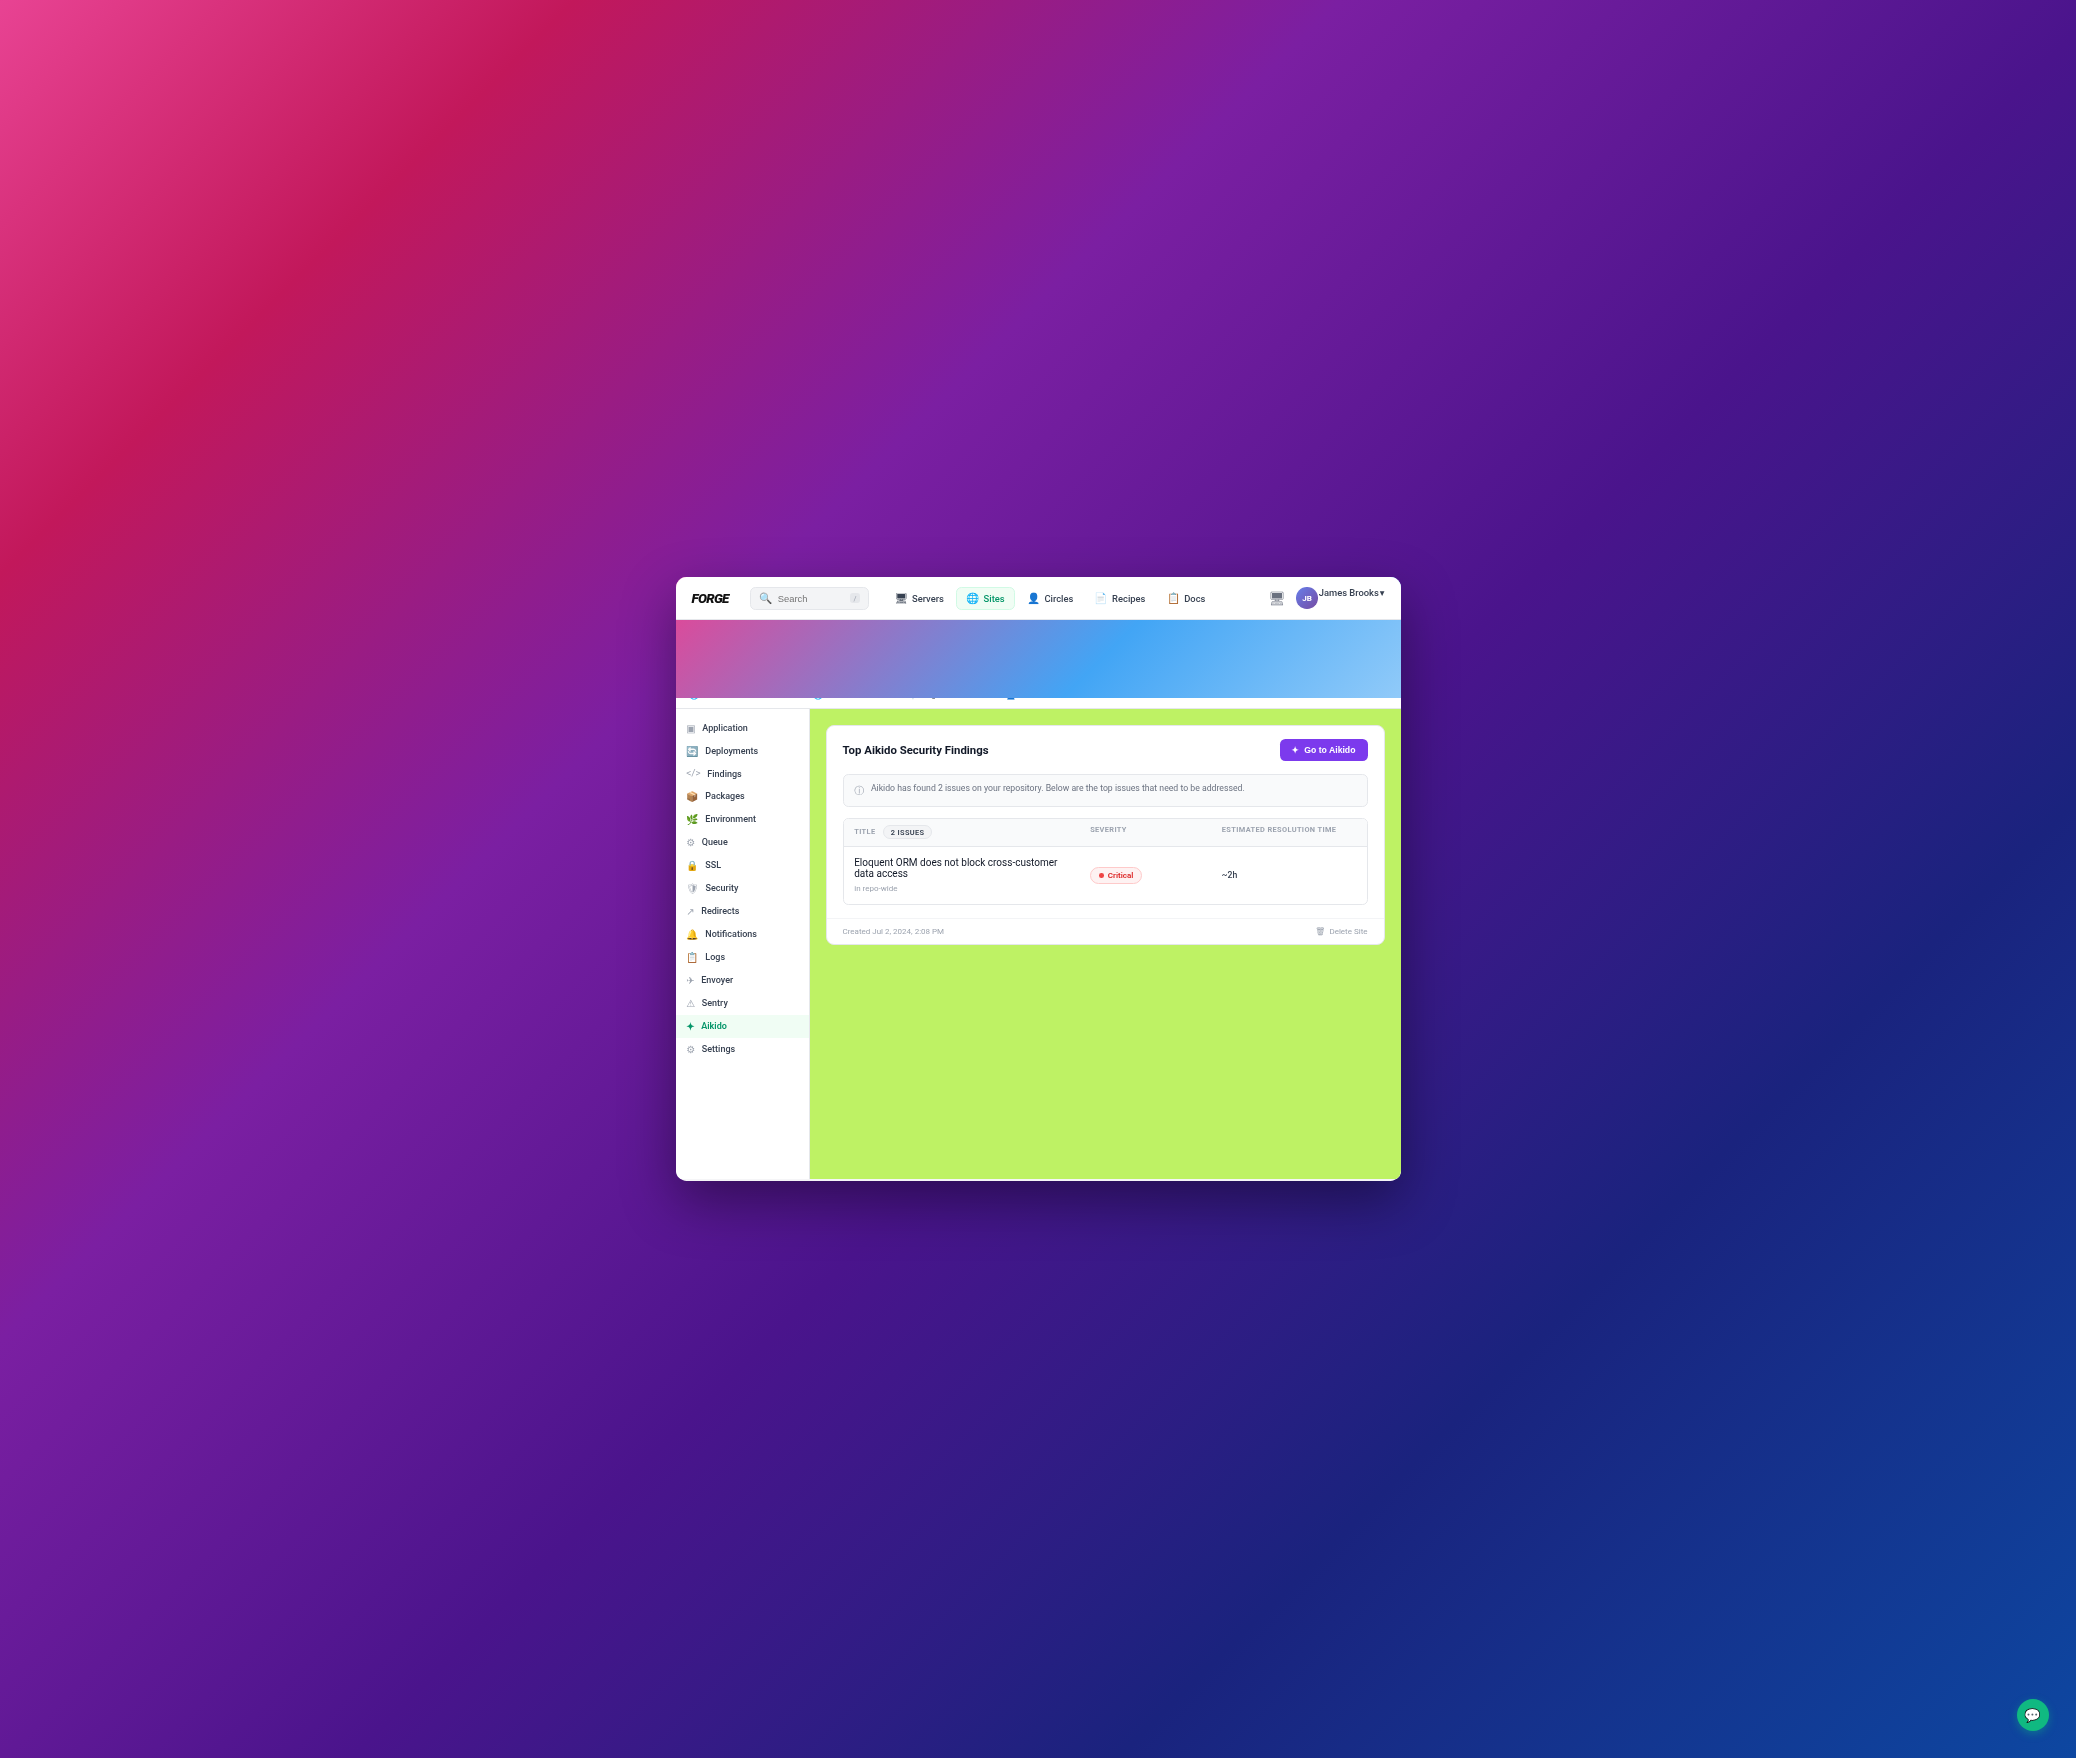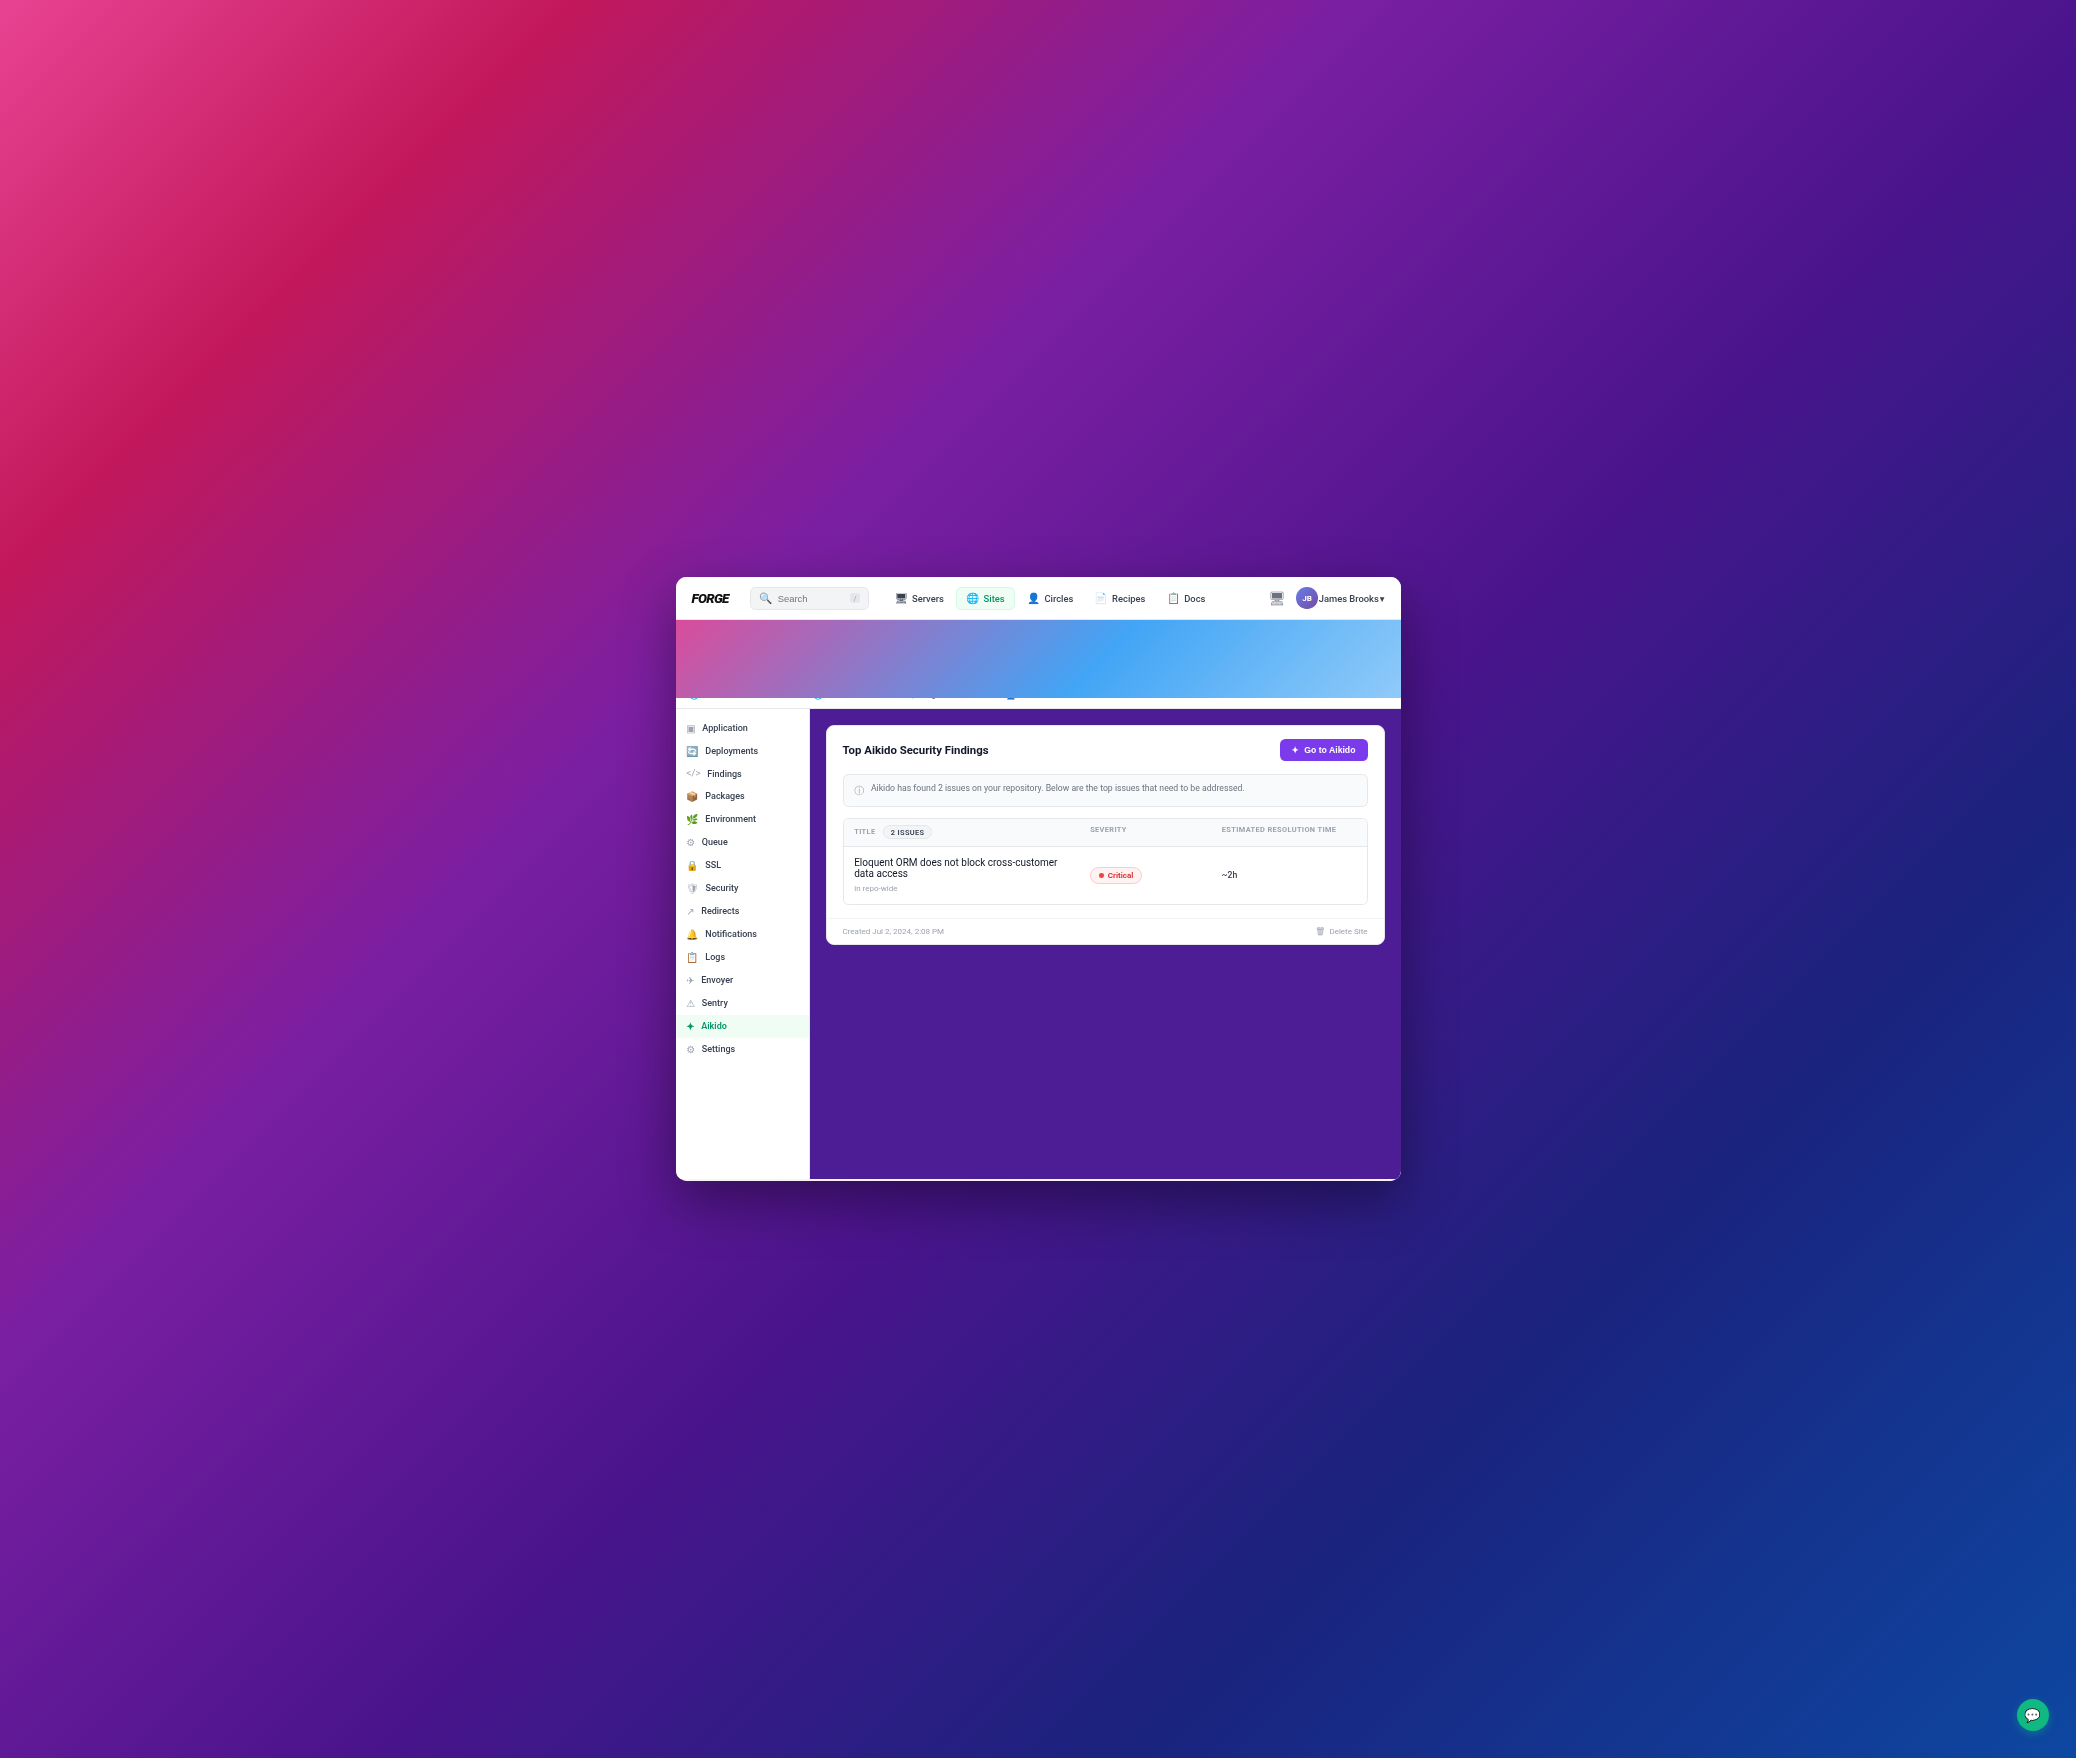--- a/index.html
+++ b/index.html
@@ -106,21 +106,20 @@
       gap: 10.7px;
       margin-left: auto;
     }
     .monitor-icon {
       font-size: 13.4px;
       color: #6b7280;
       cursor: pointer;
     }
     .user-menu {
       display: flex;
-      align-items: center;
       gap: 1px;
       cursor: pointer;
       font-size: 9.4px;
       font-weight: 500;
       color: #374151;
     }
     .avatar {
       width: 21.5px;
       height: 21.5px;
       border-radius: 50%;
@@ -272,21 +271,21 @@
       color: #059669;
       font-weight: 600;
     }
     .sidebar-icon { font-size: 10px; color: #9ca3af; }
     .sidebar-item.active .sidebar-icon { color: #059669; }
 
     
     .main-panel {
       flex: 1;
       padding: 16px;
-      background: #4c1d95;
+      background: #bef264;
     }
 
     
     .aikido-card {
       background: white;
       border: 0.7px solid #e5e7eb;
       border-radius: 8px;
       overflow: hidden;
     }
     .aikido-header {

